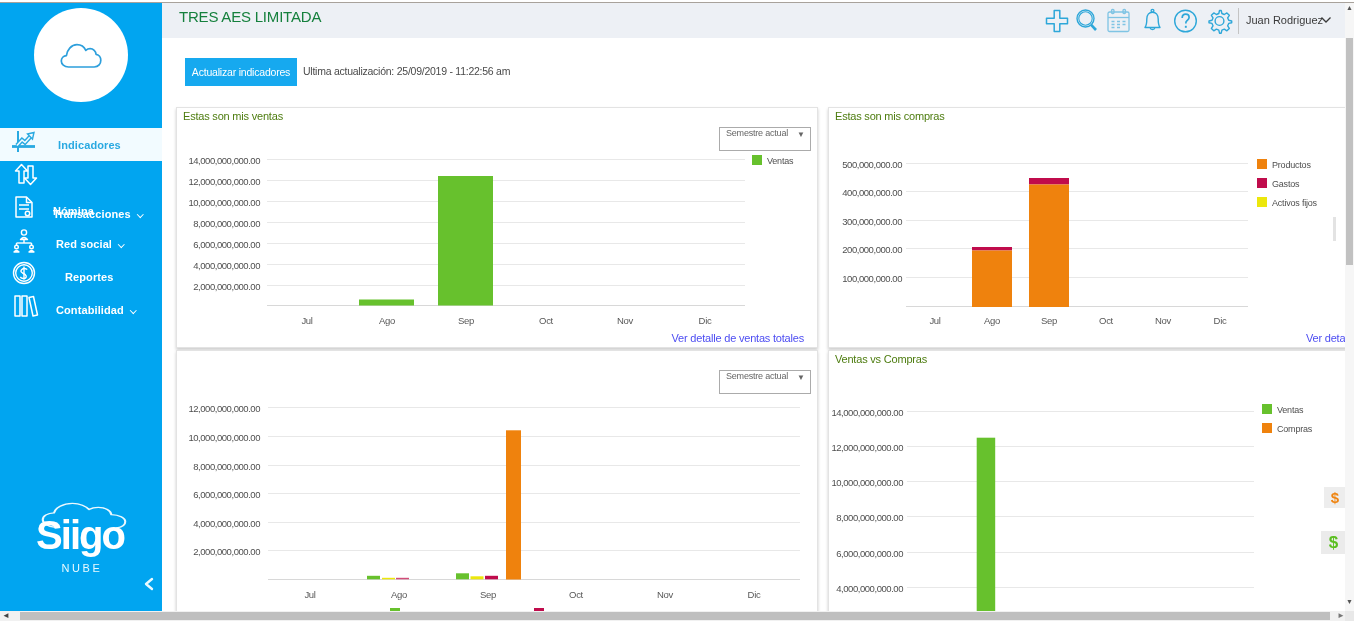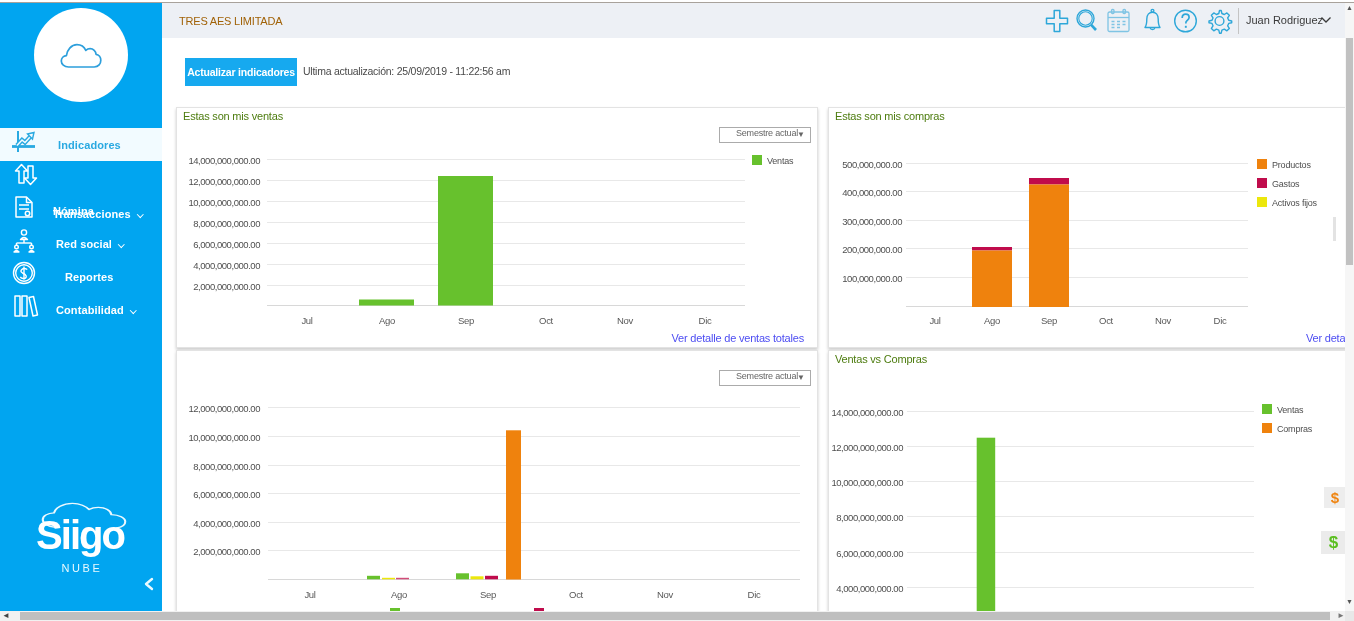--- a/index.html
+++ b/index.html
@@ -1,37 +1,37 @@
 <!DOCTYPE html>
 <html><head>
 <meta charset="utf-8">
 <style>
 * { margin:0; padding:0; box-sizing:border-box; }
 html,body { width:1354px; height:621px; overflow:hidden; background:#fff;
   font-family:"Liberation Sans", sans-serif; }
 .abs { position:absolute; }
 #topline { left:0; top:2px; width:1354px; height:1px; background:#a8a29b; }
 #topbar { left:162px; top:3px; width:1192px; height:35px; background:#edf0f5; }
-#title { left:179px; top:15px; font-size:11px; color:#a16207; letter-spacing:-0.2px; }
+#title { left:179px; top:8px; font-size:15px; color:#15803d; letter-spacing:-0.2px; }
 #sidebar { left:0; top:3px; width:162px; height:608px; background:#01a5f0; }
 #circle { left:34px; top:8px; width:94px; height:94px; border-radius:50%; background:#fff; }
 #active { left:0; top:128px; width:162px; height:33px; background:#f2fbff; }
 .mi { position:absolute; left:50px; font-size:11px; font-weight:bold; color:#fff; letter-spacing:0.1px; }
 .mi.act { color:#29a9e1;padding-left:8px; }
 .chev { display:inline-block; width:4.5px; height:4.5px; border-right:1.6px solid #fff;
   border-bottom:1.8px solid #fff; transform:rotate(45deg); margin-left:7px; margin-bottom:2px; }
 #btn { left:185px; top:58px; width:112px; height:28px; background:#16a9ef; color:#fff;
-  font-size:10.5px; font-weight:bold; text-align:center; line-height:28px; letter-spacing:-0.2px; }
+  font-size:10.5px; font-weight:normal; text-align:center; line-height:28px; letter-spacing:-0.2px; }
 #upd { left:303px; top:65px; font-size:10.5px; color:#4a4a4a; letter-spacing:-0.25px; }
 .card { position:absolute; width:642px; background:#fff; border:1px solid #e3e3e3;
   box-shadow:0 2px 3px rgba(0,0,0,0.2); }
 .ctitle { position:absolute; left:6px; top:2px; font-size:11px; color:#4d7c0f; letter-spacing:-0.2px; }
-.dd { position:absolute; left:542px; top:19px; width:92px; height:16px;
+.dd { position:absolute; left:542px; top:19px; width:92px; height:24px;
   border:1px solid #ababab; background:#fff; font-size:9px; letter-spacing:-0.2px; color:#666;
-  line-height:10px; padding-left:16px; }
+  line-height:10px; padding-left:6px; }
 .dd span { position:absolute; right:5px; top:2px; font-size:8px; color:#666; letter-spacing:0; }
 .link { position:absolute; font-size:11px; color:#4d4df2; letter-spacing:-0.2px; }
 #vsb { left:1345px; top:3px; width:9px; height:608px; background:#f6f6f6; }
 #vthumb { left:1346px; top:38px; width:7px; height:227px; background:#c1c1c1; }
 #hsb { left:0; top:611px; width:1354px; height:10px; background:#f1f1f1; }
 #hthumb { left:20px; top:612px; width:1310px; height:8px; background:#bfbfbf; }
 #corner { left:1345px; top:611px; width:9px; height:10px; background:#e8e8e8; }
 text { font-family:"Liberation Sans", sans-serif; }
 </style>
 </head>

